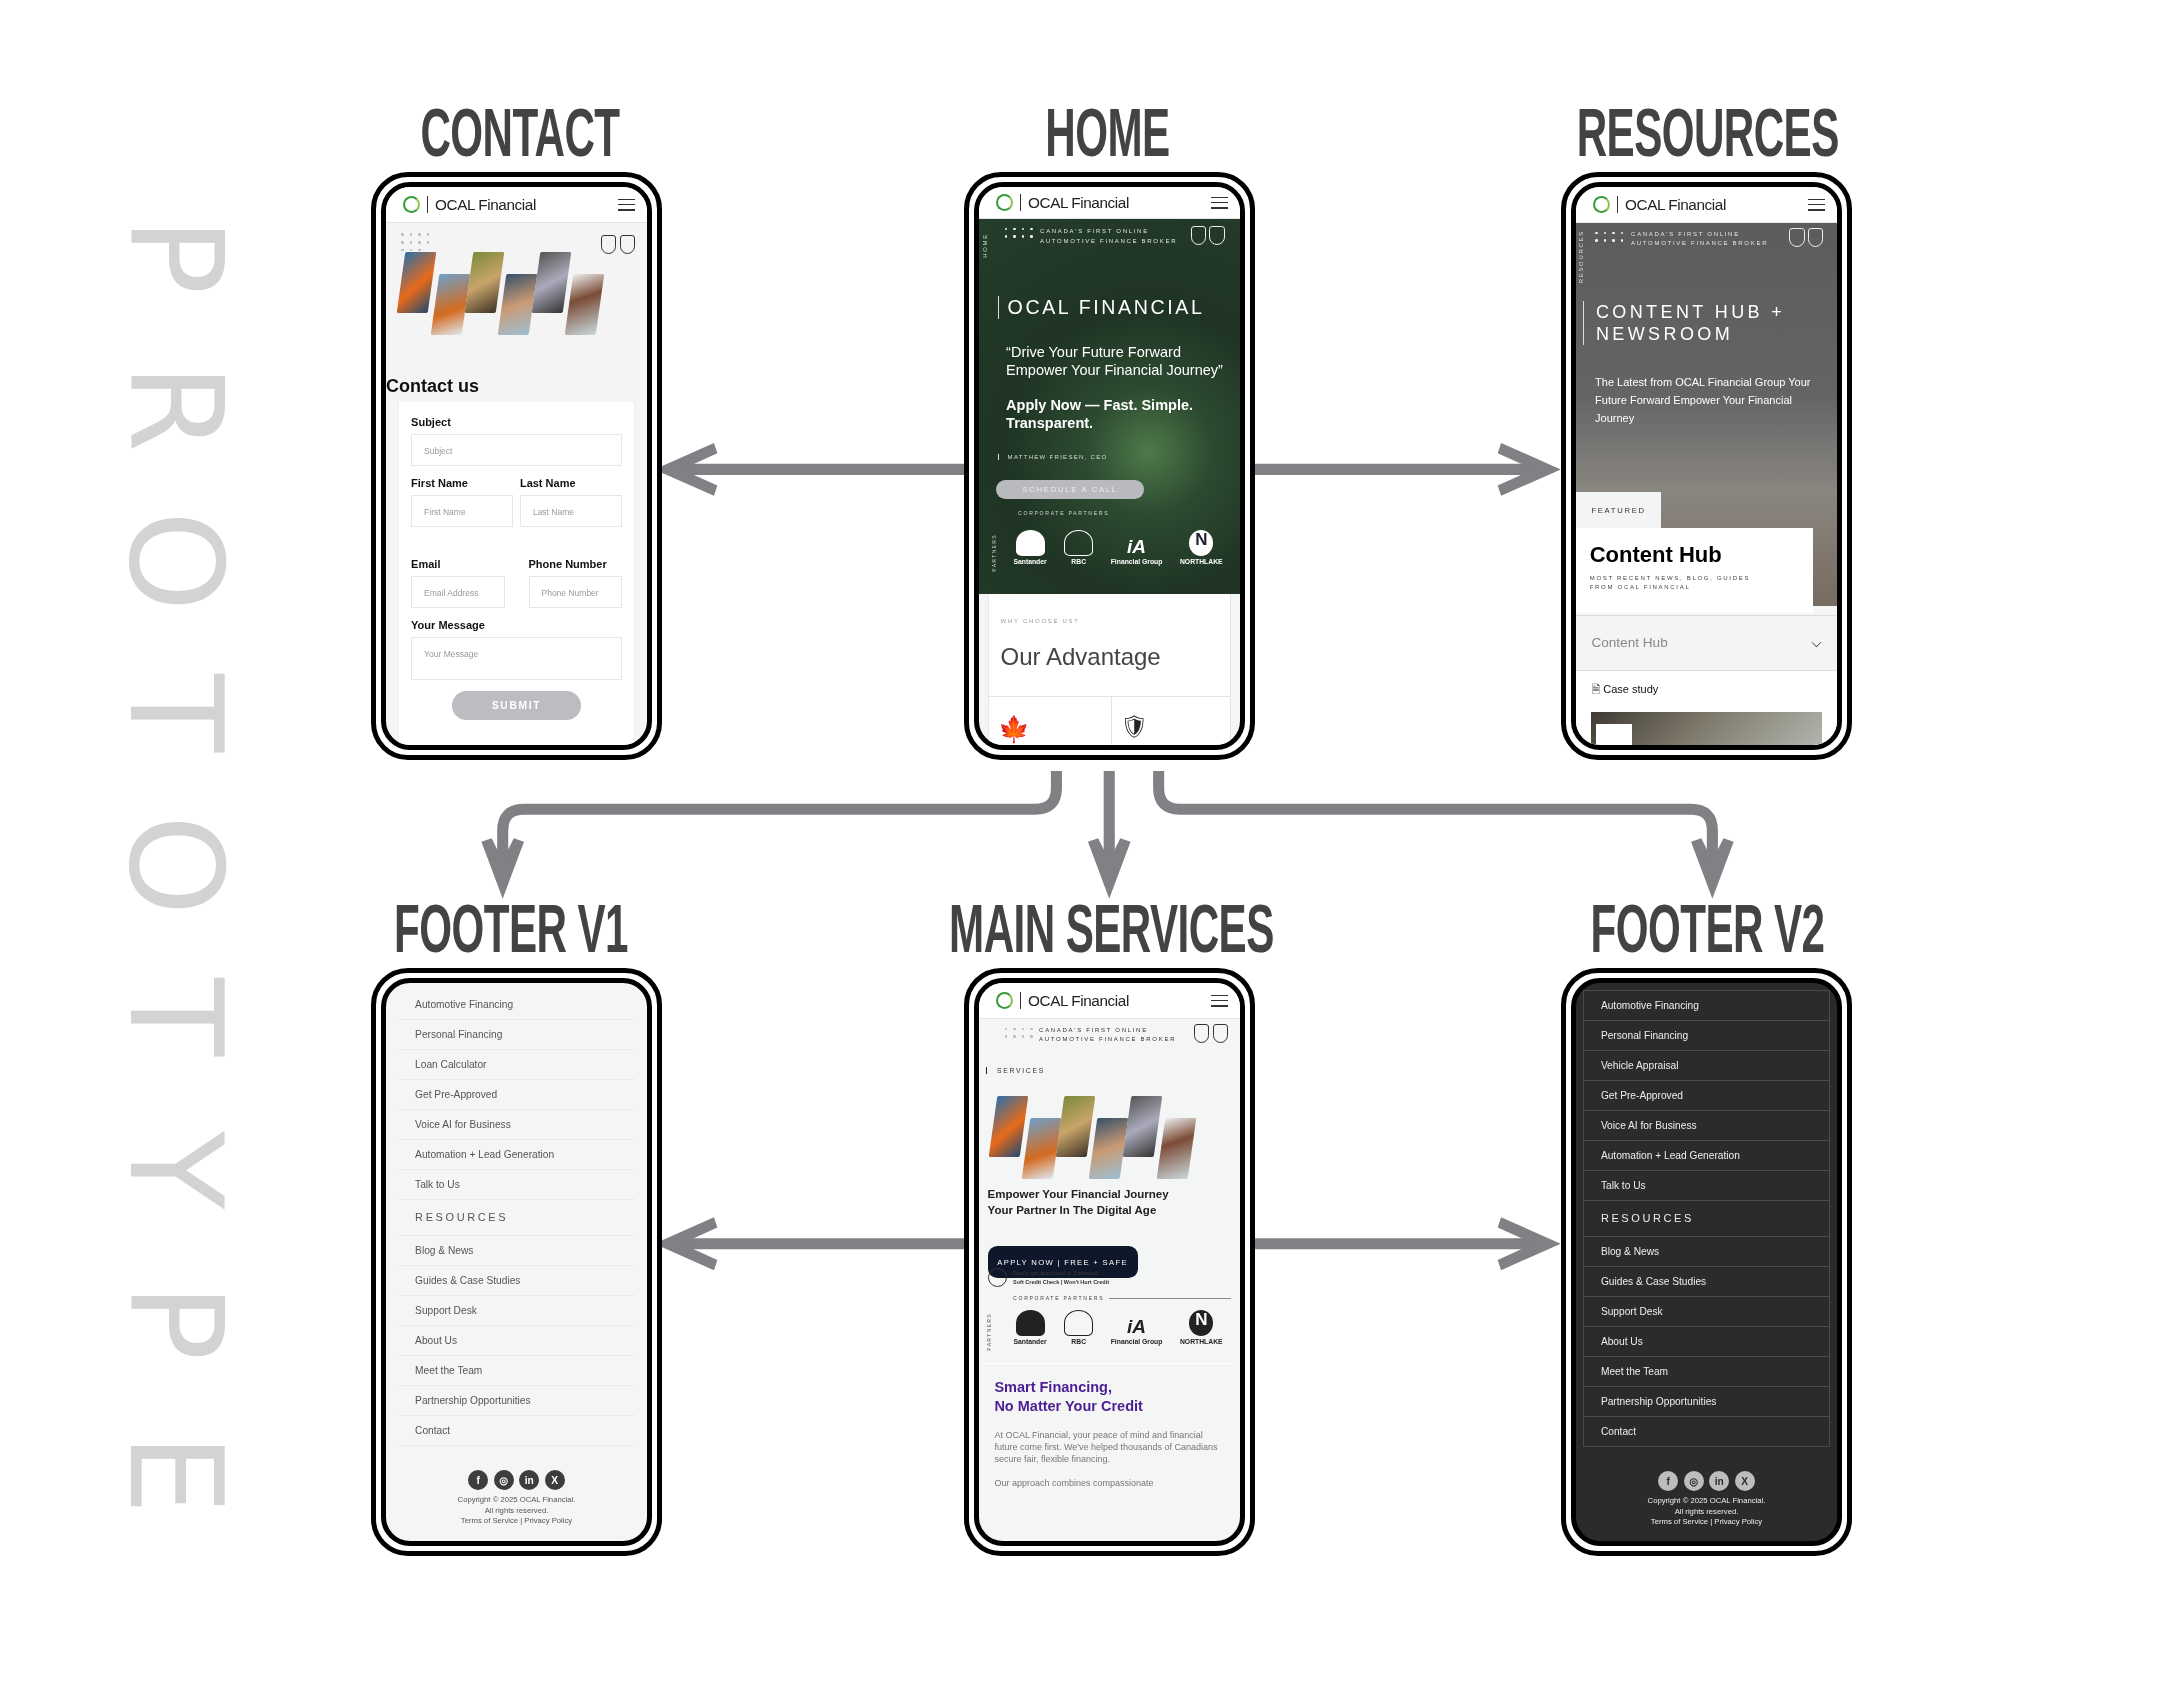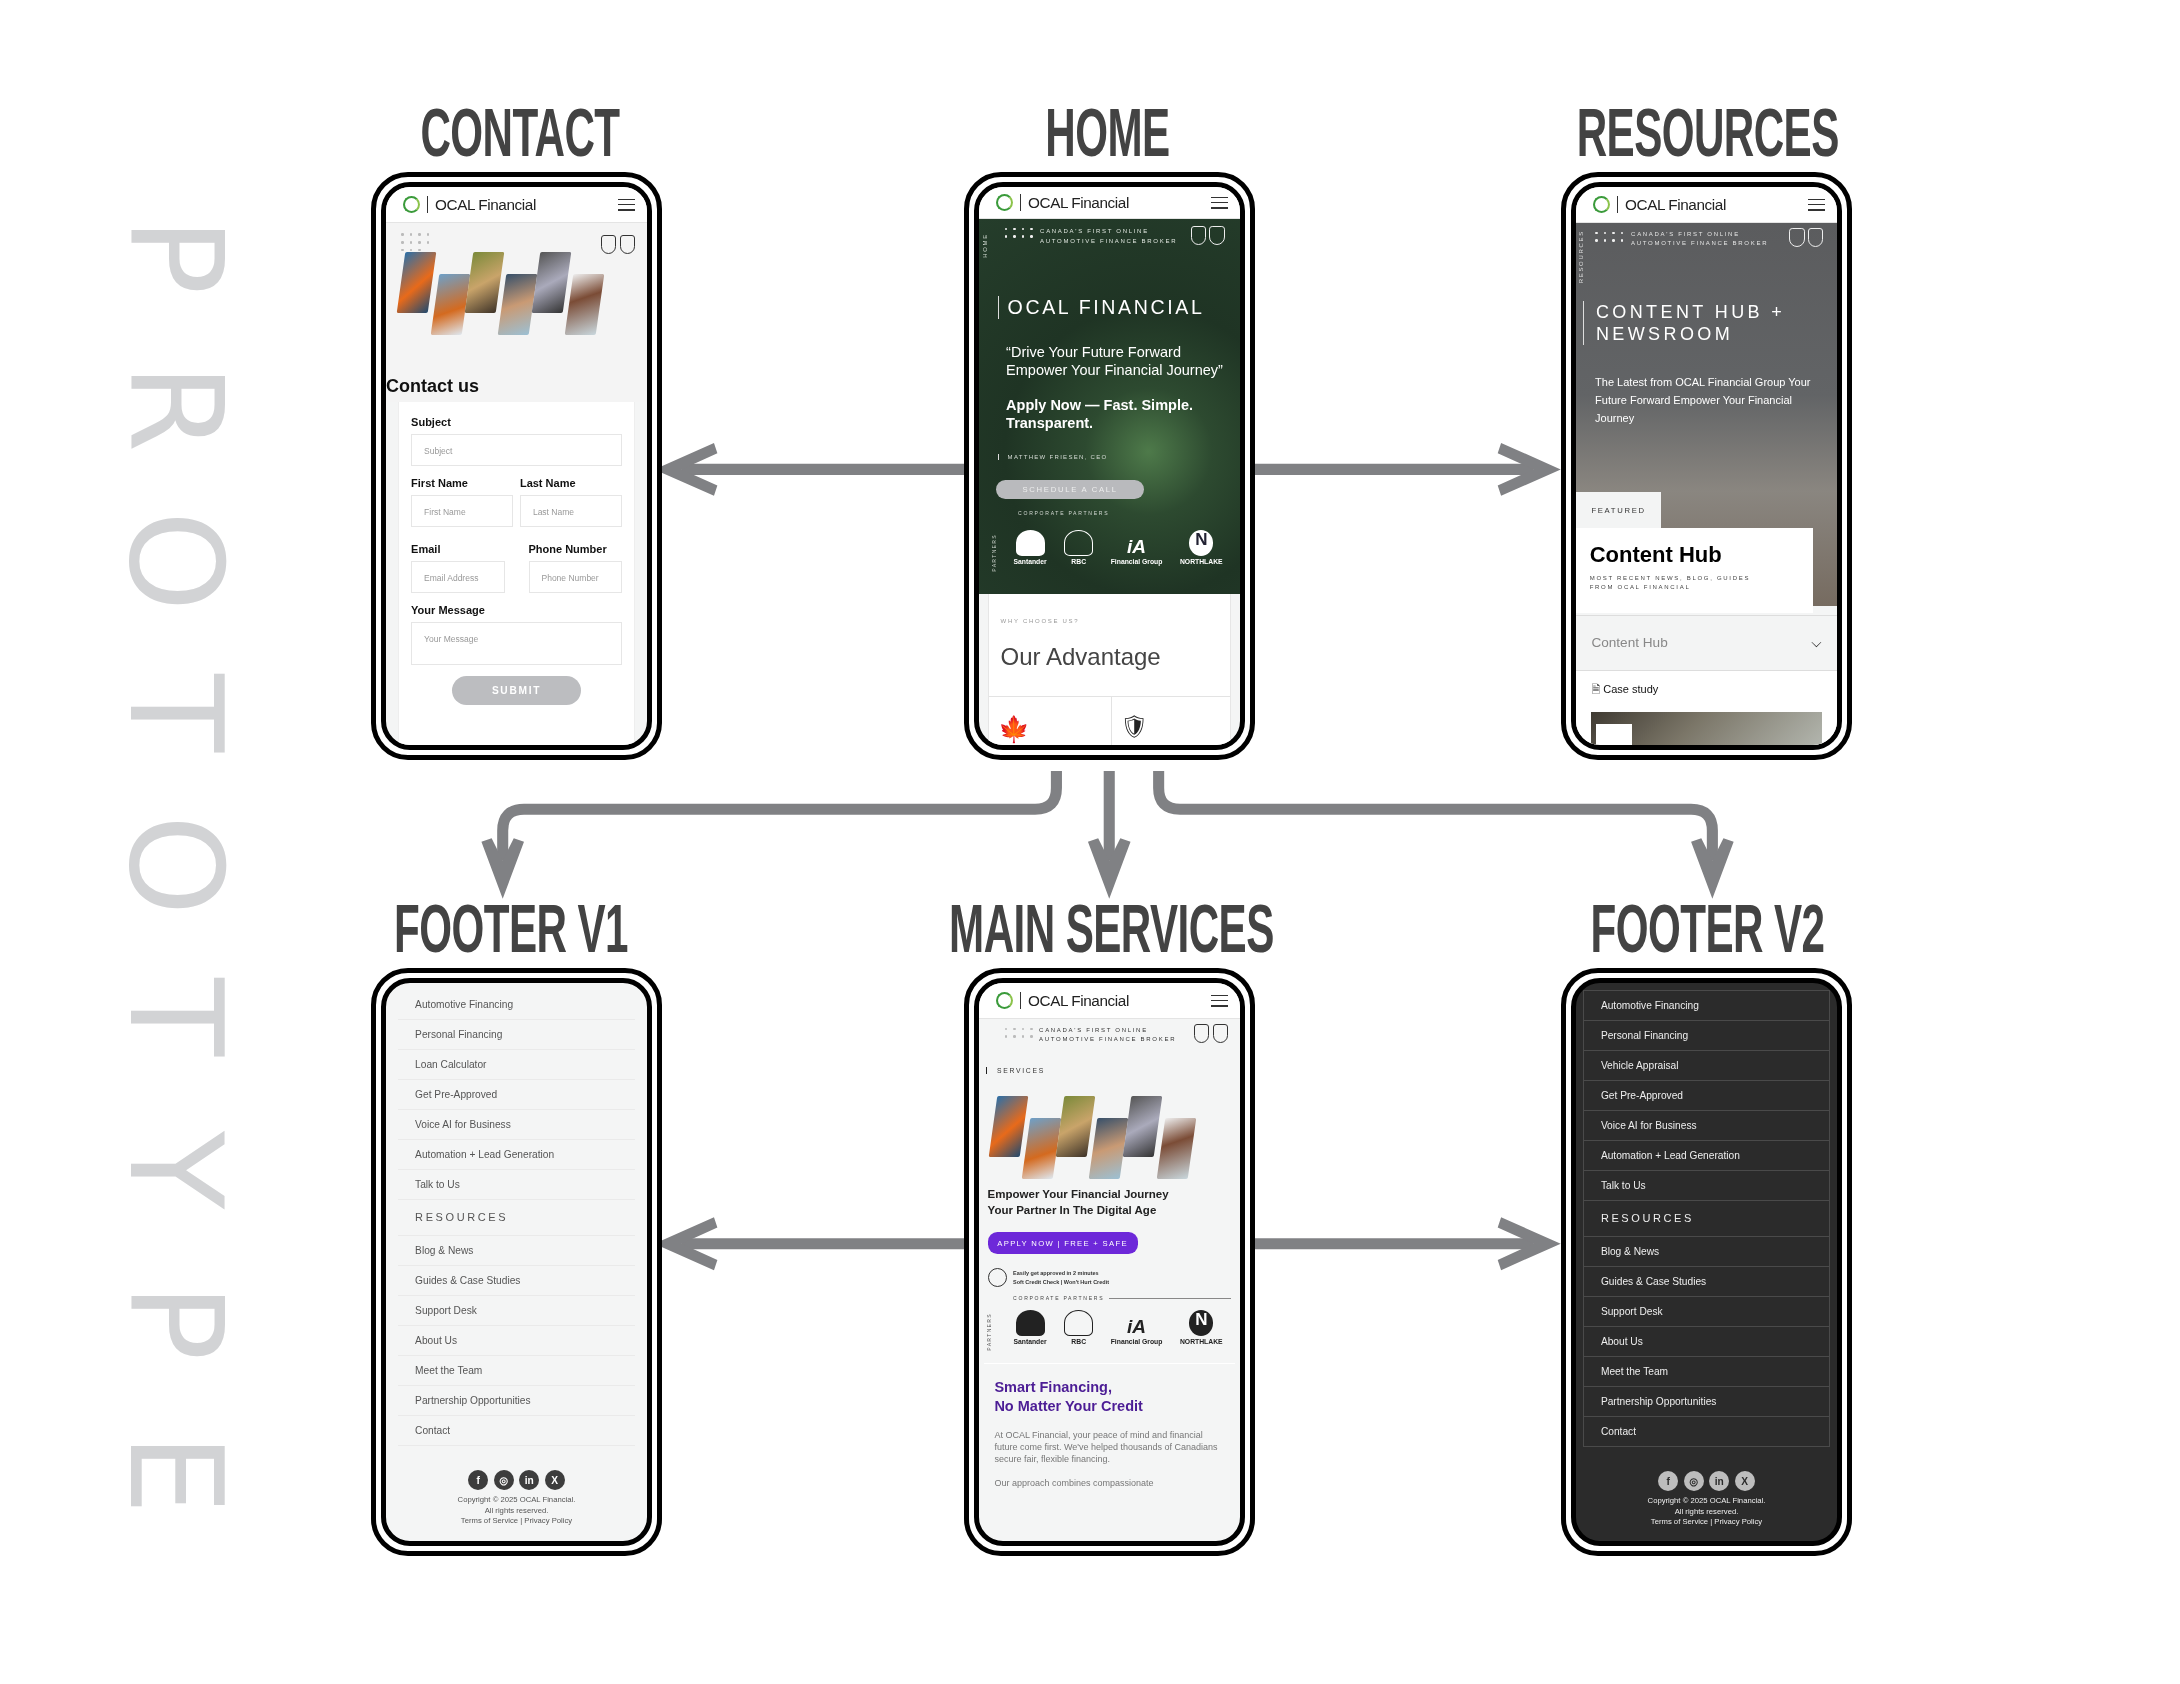--- a/index.html
+++ b/index.html
@@ -121,21 +121,21 @@
     <div style="display:flex;gap:6.8px">
       <div style="flex:1">
             <div class="lbl">First Name</div>
             <div class="inp">First Name</div>
           </div>
       <div style="flex:1">
             <div class="lbl">Last Name</div>
             <div class="inp">Last Name</div>
           </div>
     </div>
-    <div style="display:flex;gap:24px;margin-top:5px">
+    <div style="display:flex;gap:24px;margin-top:20px">
       <div style="flex:1">
             <div class="lbl">Email</div>
             <div class="inp">Email Address</div>
           </div>
       <div style="flex:1">
             <div class="lbl">Phone Number</div>
             <div class="inp">Phone Number</div>
           </div>
     </div>
     <div class="lbl">Your Message</div>
@@ -316,21 +316,21 @@
       <div style="margin-top:22px;background:linear-gradient(160deg,#6ea0c8,#d46a1f 60%,#dfe8f0)"></div>
       <div style="background:linear-gradient(150deg,#7b8a3a,#c9a46a 50%,#3e3328)"></div>
       <div style="margin-top:22px;background:linear-gradient(160deg,#37506a,#c99a74 50%,#9cc0d4)"></div>
       <div style="background:linear-gradient(150deg,#555,#aab 50%,#333)"></div>
       <div style="margin-top:22px;background:linear-gradient(160deg,#eee,#7b4c36 40%,#c9d7dd)"></div>
     </div>
     <div class="abs" style="left:8.5px;top:167px;font-size:11.5px;font-weight:700;color:#222;line-height:16px">
           <div>Empower Your Financial Journey</div>
           <div>Your Partner In The Digital Age</div>
         </div>
-    <div class="abs" style="left:8.5px;top:213px;width:150px;height:22px;border-radius:9.4px;background:#6d28d9;color:#fff;font-size:7.7px;letter-spacing:1.3px;display:flex;align-items:center;justify-content:center">APPLY NOW | FREE + SAFE</div>
+    <div class="abs" style="left:8.5px;top:227px;width:150px;height:32px;border-radius:9.4px;background:#0f172a;color:#fff;font-size:7.7px;letter-spacing:1.3px;display:flex;align-items:center;justify-content:center">APPLY NOW | FREE + SAFE</div>
     <div class="abs" style="left:8.5px;top:249px;width:19px;height:19px;border:1.3px solid #333;border-radius:50%"></div>
     <div class="abs" style="left:34px;top:250px;font-size:5.5px;font-weight:700;line-height:8.5px;color:#333">
           <div>Easily get approved in 2 minutes</div>
           <div>Soft Credit Check | Won't Hurt Credit</div>
         </div>
     <div class="abs tag" style="left:34px;top:276px;right:8.5px;color:#444;font-size:5.1px;display:flex;align-items:center;gap:5.1px">
           <span>CORPORATE PARTNERS</span>
           <i style="flex:1;height:0.9px;background:#888;display:block"></i>
         </div>
     <div class="abs" style="left:6.8px;top:294px;font-size:5.1px;letter-spacing:1.3px;writing-mode:vertical-rl;transform:rotate(180deg);color:#555">PARTNERS</div>

